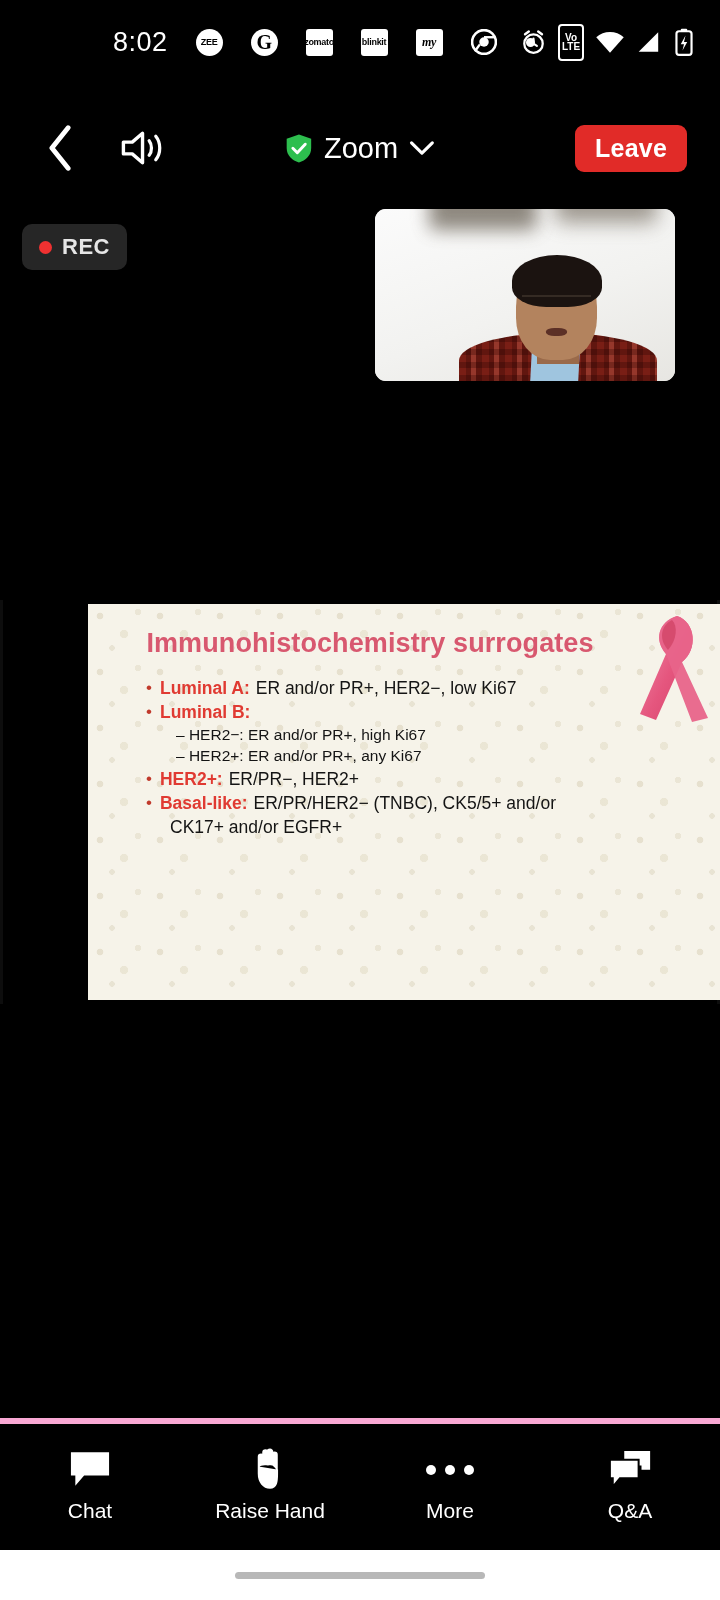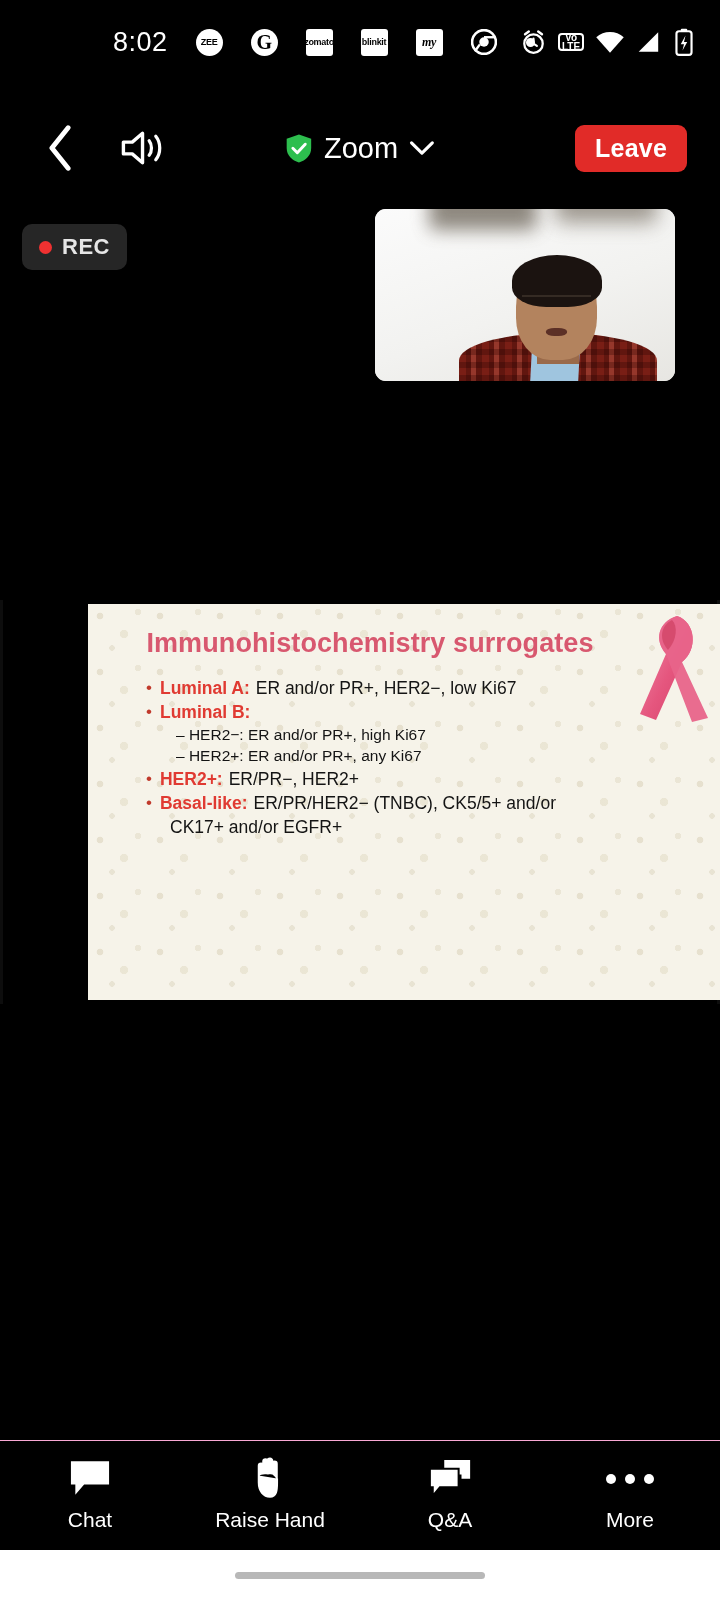--- a/index.html
+++ b/index.html
@@ -22,21 +22,21 @@
 
   .appicon{ width:27px; height:27px; display:flex; align-items:center;
     justify-content:center; overflow:hidden; }
   .appicon.circle{ border-radius:50%; background:#fff; color:#000; }
   .appicon.square{ border-radius:3px; background:#fff; color:#000; }
   .appicon span{ font-size:9px; font-weight:bold; line-height:1; letter-spacing:-.3px; }
   .appicon .g{ font-size:20px; font-weight:bold; font-family:"Liberation Serif", serif; }
   .appicon .my{ font-size:12px; font-style:italic; font-family:"Liberation Serif", serif; font-weight:bold;text-align:right;}
   .dotnotif{ width:9px; height:9px; border-radius:50%; background:#fff; }
 
-  .volte{ width:26px; height:18px; border:2px solid #fff; border-radius:4px;
+  .volte{ width:26px; height:37px; border:2px solid #fff; border-radius:4px;
      display:flex; flex-direction:column; align-items:center; justify-content:center;
      font-size:10px; font-weight:bold; line-height:9px; color:#fff; }
 
   
   .topbar{
     position:absolute; left:0; top:100px; width:720px; height:96px;
     display:flex; align-items:center;
   }
   .back-chevron{ margin-left:40px; width:40px; height:44px; display:flex;
      align-items:center; justify-content:center; cursor:pointer; }
@@ -120,23 +120,23 @@
      line-height:1.28; margin-bottom:2px; color:#111; }
   .b-row .bullet{ color:#C0392B; margin-right:8px; font-size:17px; line-height:1.3; }
   .b-row .lead{ color:#E03A32; font-weight:bold; margin-right:6px; white-space:nowrap; }
   .b-row .rest{ color:#141414; }
   .sub-row{ display:flex; align-items:flex-start; font-size:15.5px;
      line-height:1.3; margin:1px 0 1px 30px; color:#141414; }
   .cont-row{ font-size:17.5px; color:#141414; margin-left:24px; line-height:1.3; }
 
   
   .toolbar{
-    position:absolute; left:0; bottom:50px; width:720px; height:110px;
+    position:absolute; left:0; bottom:50px; width:720px; height:132px;
     background:#000; display:flex; align-items:center;
-    border-top:1px solid #f9a8d4;
+    border-top:6px solid #f9a8d4;
   }
   .tool{ flex:1; display:flex; flex-direction:column; align-items:center;
      gap:10px; cursor:pointer; }
   .tool .ico{ height:38px; display:flex; align-items:flex-end; justify-content:center; }
   .tool .lbl{ color:#fff; font-size:21px; }
   .dots{ display:flex; gap:9px; align-items:center; height:38px; }
   .dots i{ width:10px; height:10px; border-radius:50%; background:#fff; display:block; }
 
   .home-area{ position:absolute; left:0; bottom:0; width:720px; height:50px;
      background:#fff; display:flex; align-items:center; justify-content:center; }
@@ -323,37 +323,37 @@
           <path d="M6 14 V7 a1.6 1.6 0 0 1 3.2 0 V13 M9.2 13 V4 a1.6 1.6 0 0 1 3.2 0 V13
                    M12.4 13 V3.4 a1.6 1.6 0 0 1 3.2 0 V13 M15.6 13 V5.6 a1.6 1.6 0 0 1 3.2 0 V16
                    M6 14 V19 c0 6 3.4 10 8 10 c4.6 0 5-4.6 5-9.6 V16" fill="#fff" stroke="#fff" stroke-width="1.5" stroke-linejoin="round"></path>
         </svg>
       </span>
       <span class="lbl">Raise Hand</span>
     </div>
 
     <div class="tool">
       <span class="ico">
-        <svg width="46" height="40" viewBox="0 0 32 27" aria-hidden="true">
-          <path d="M12 1 H30 V14 H24 V11 H12 Z" fill="#fff"></path>
-          <path d="M2 7 H22 V20 H9 L4 26 V20 H2 Z" fill="#fff" stroke="#000" stroke-width="1.4"></path>
-        </svg>
-      </span>
-      <span class="lbl">Q&amp;A</span>
-    </div>
-
-    <div class="tool">
-      <span class="ico">
         <span class="dots">
             <i></i>
             <i></i>
             <i></i>
           </span>
       </span>
       <span class="lbl">More</span>
     </div>
+
+    <div class="tool">
+      <span class="ico">
+        <svg width="46" height="40" viewBox="0 0 32 27" aria-hidden="true">
+          <path d="M12 1 H30 V14 H24 V11 H12 Z" fill="#fff"></path>
+          <path d="M2 7 H22 V20 H9 L4 26 V20 H2 Z" fill="#fff" stroke="#000" stroke-width="1.4"></path>
+        </svg>
+      </span>
+      <span class="lbl">Q&amp;A</span>
+    </div>
   </div>
 
   <div class="home-area">
     <div class="home-bar"></div>
   </div>
 
 </div>
 
 </body></html>

